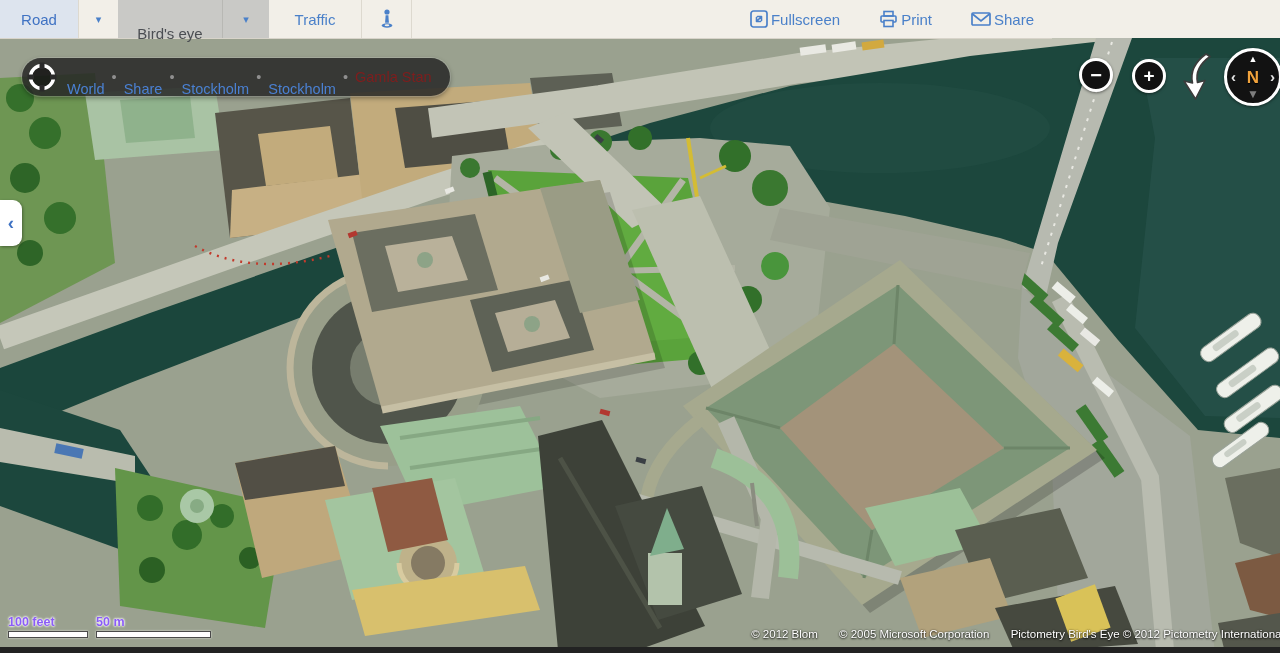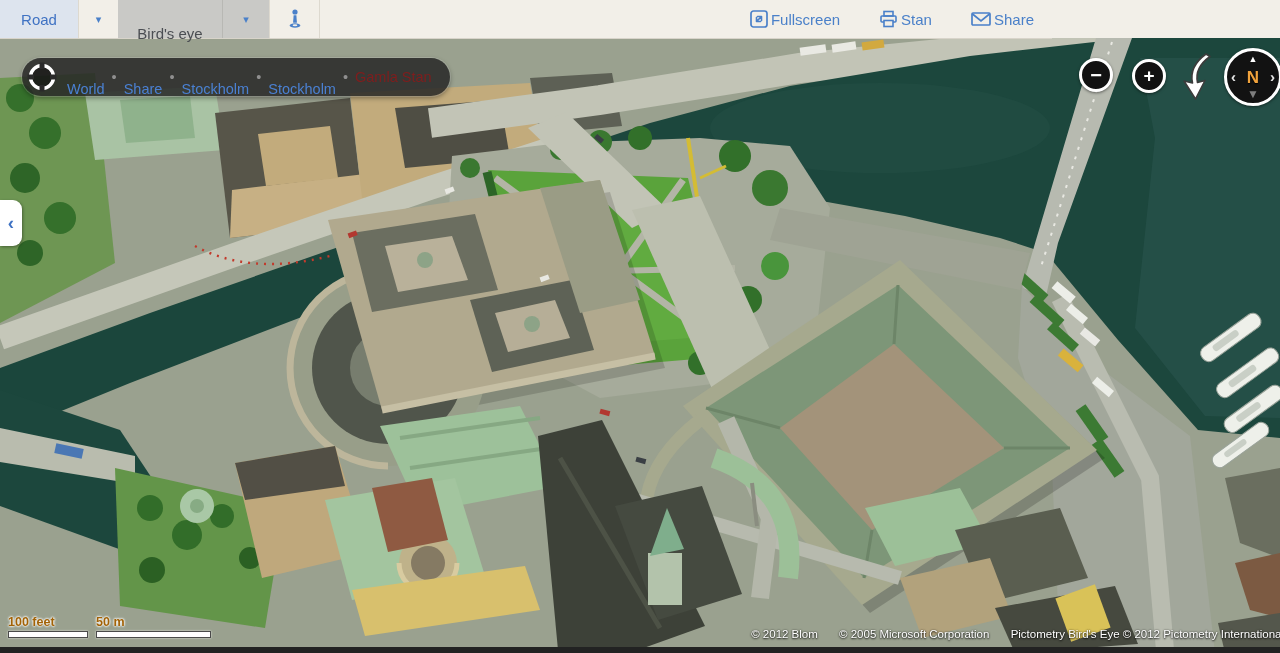--- a/index.html
+++ b/index.html
@@ -64,21 +64,21 @@
   .compass .left{left:4px;top:50%;transform:translateY(-54%);color:#e6e6e6;font-size:15px;font-weight:bold;}
   .compass .right{right:4px;top:50%;transform:translateY(-54%);color:#e6e6e6;font-size:15px;font-weight:bold;}
   
   .collapse-tab{
     position:absolute;left:0;top:162px;width:22px;height:46px;background:#fff;
     border-radius:0 9px 9px 0;z-index:20;display:flex;align-items:center;justify-content:center;
     color:#3f72c3;font-size:19px;font-weight:bold;cursor:pointer;
     box-shadow:1px 1px 3px rgba(0,0,0,.35);
   }
   
-  .scale{position:absolute;z-index:20;font-size:12.5px;font-weight:bold;color:#a16207;
+  .scale{position:absolute;z-index:20;font-size:12.5px;font-weight:bold;color:#8b5cf6;
     text-shadow:0 0 2px #fff,0 0 2px #fff,0 0 3px #fff;}
   .scale .bar{height:5px;background:#fff;border:1px solid #4a4a4a;margin-top:2px;
     box-shadow:0 0 2px rgba(255,255,255,.9);}
   .scale-imperial{left:8px;bottom:15px;}
   .scale-imperial .bar{width:78px;}
   .scale-metric{left:96px;bottom:15px;}
   .scale-metric .bar{width:113px;}
   
   .copyright{
     position:absolute;right:-4px;bottom:13px;z-index:20;color:#fff;font-size:11.5px;
@@ -99,20 +99,23 @@
     <span>▾</span>
   </div>
   <div class="be-group">
     <div class="tab tab-birdseye">
       <span>Bird's eye</span>
     </div>
     <div class="be-dd">
       <span>▾</span>
     </div>
   </div>
+  <div class="tab tab-traffic">
+    <span>Traffic</span>
+  </div>
   <div class="person-cell">
     <svg width="20" height="22" viewBox="0 0 20 22">
       <circle cx="10" cy="4" r="2.6" fill="#4a80c9"></circle>
       <path d="M8.6 7.2 h2.8 l0.5 7.5 h-3.8 z" fill="#4a80c9"></path>
       <ellipse cx="10" cy="17.5" rx="5.4" ry="2.2" fill="#4a80c9"></ellipse>
       <ellipse cx="10" cy="17.2" rx="2.4" ry="1" fill="#f2efe8"></ellipse>
     </svg>
   </div>
   <div class="actions">
     <div class="action-btn">
@@ -121,21 +124,21 @@
         <path d="M7.5 12.5 L12.5 7.5 M12.5 7.5 h-4 M12.5 7.5 v4 M7.5 12.5 h4 M7.5 12.5 v-4" stroke="#4a80c9" stroke-width="1.6" fill="none" stroke-linecap="round"></path>
       </svg>
       <span>Fullscreen</span>
     </div>
     <div class="action-btn">
       <svg width="21" height="20" viewBox="0 0 21 20">
         <rect x="6" y="2.5" width="9" height="4.5" fill="none" stroke="#4a80c9" stroke-width="1.6"></rect>
         <rect x="3" y="7" width="15" height="6" rx="1" fill="none" stroke="#4a80c9" stroke-width="1.6"></rect>
         <rect x="6" y="11.5" width="9" height="6" fill="#f2efe8" stroke="#4a80c9" stroke-width="1.6"></rect>
       </svg>
-      <span>Stan</span>
+      <span>Print</span>
     </div>
     <div class="action-btn">
       <svg width="22" height="18" viewBox="0 0 22 18">
         <rect x="2" y="3" width="18" height="12" rx="1" fill="none" stroke="#4a80c9" stroke-width="1.7"></rect>
         <path d="M2.5 4 L11 11 L19.5 4" fill="none" stroke="#4a80c9" stroke-width="1.7"></path>
       </svg>
       <span>Share</span>
     </div>
   </div>
 </div>

